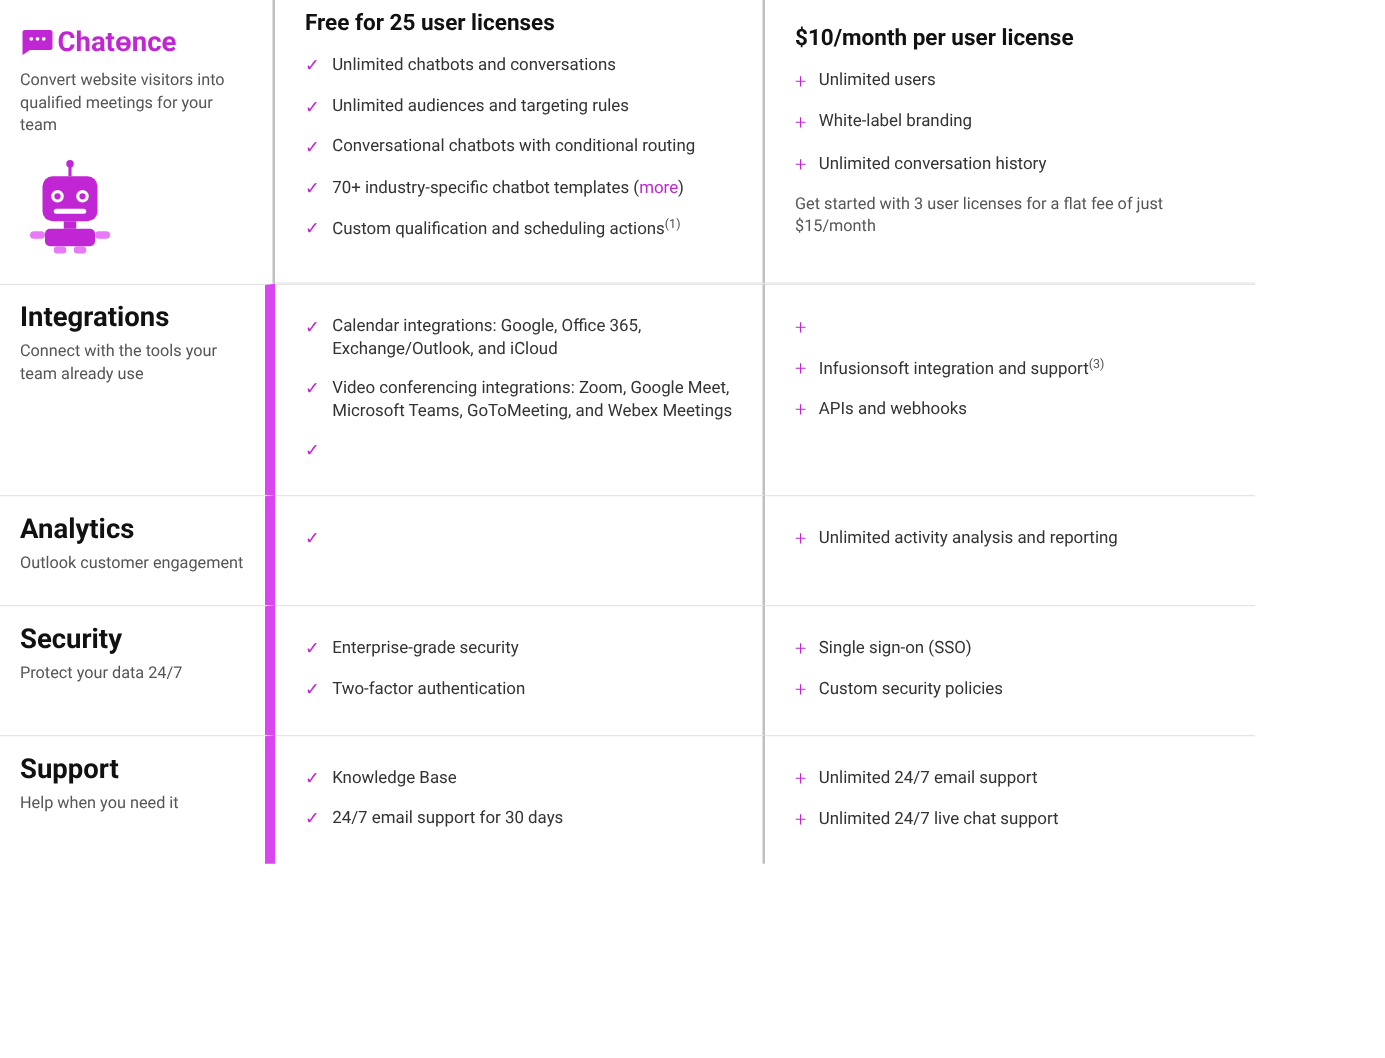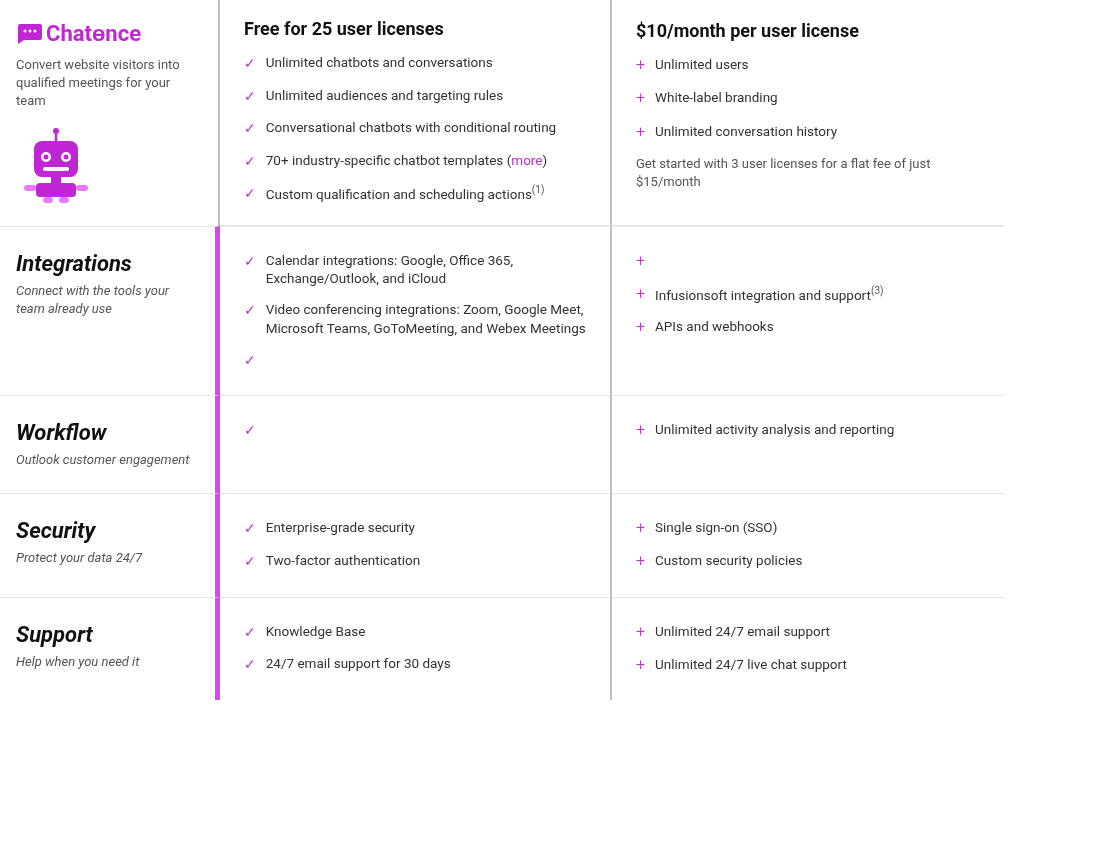--- a/index.html
+++ b/index.html
@@ -43,42 +43,41 @@
     }
 
     .tagline {
       font-size: 13px;
       color: #555;
       line-height: 1.4;
       margin-bottom: 12px;
     }
 
     .header-free {
-      padding: 18px 24px 20px 24px;
+      padding: 8px 24px 20px 24px;
       border-right: 2px solid #c0c0c0;
       border-bottom: 1px solid #e5e5e5;
     }
 
     .header-paid {
       padding: 20px 24px 20px 24px;
       border-bottom: 1px solid #e5e5e5;
     }
 
     .col-title {
       font-size: 18px;
       font-weight: 700;
       color: #111;
       margin-bottom: 14px;
     }
 
     .section-label {
-      padding: 24px 16px 24px 16px;
-      border-right: 5px solid #d946ef;
+      padding: 14px 16px 24px 16px;
+      border-right: 8px solid #d946ef;
       border-top: 1px solid #e5e5e5;
-      font-style: italic;
     }
 
     .section-label h2 {
       font-size: 22px;
       font-weight: 700;
       color: #111;
       margin-bottom: 6px;
     }
 
     .section-label p {
@@ -272,21 +271,21 @@
       <span class="plus-icon">+</span>
       <span class="feature-text">Infusionsoft integration and support<sup class="feature-sup">(3)</sup></span>
     </div>
     <div class="feature-item">
       <span class="plus-icon">+</span>
       <span class="feature-text">APIs and webhooks</span>
     </div>
   </div>
 
   <div class="section-label">
-    <h2>Workflow</h2>
+    <h2>Analytics</h2>
     <p>Outlook customer engagement</p>
   </div>
   <div class="section-free">
     <div class="feature-item">
       <span class="check-icon">✓</span>
     </div>
   </div>
   <div class="section-paid">
     <div class="feature-item">
       <span class="plus-icon">+</span>

